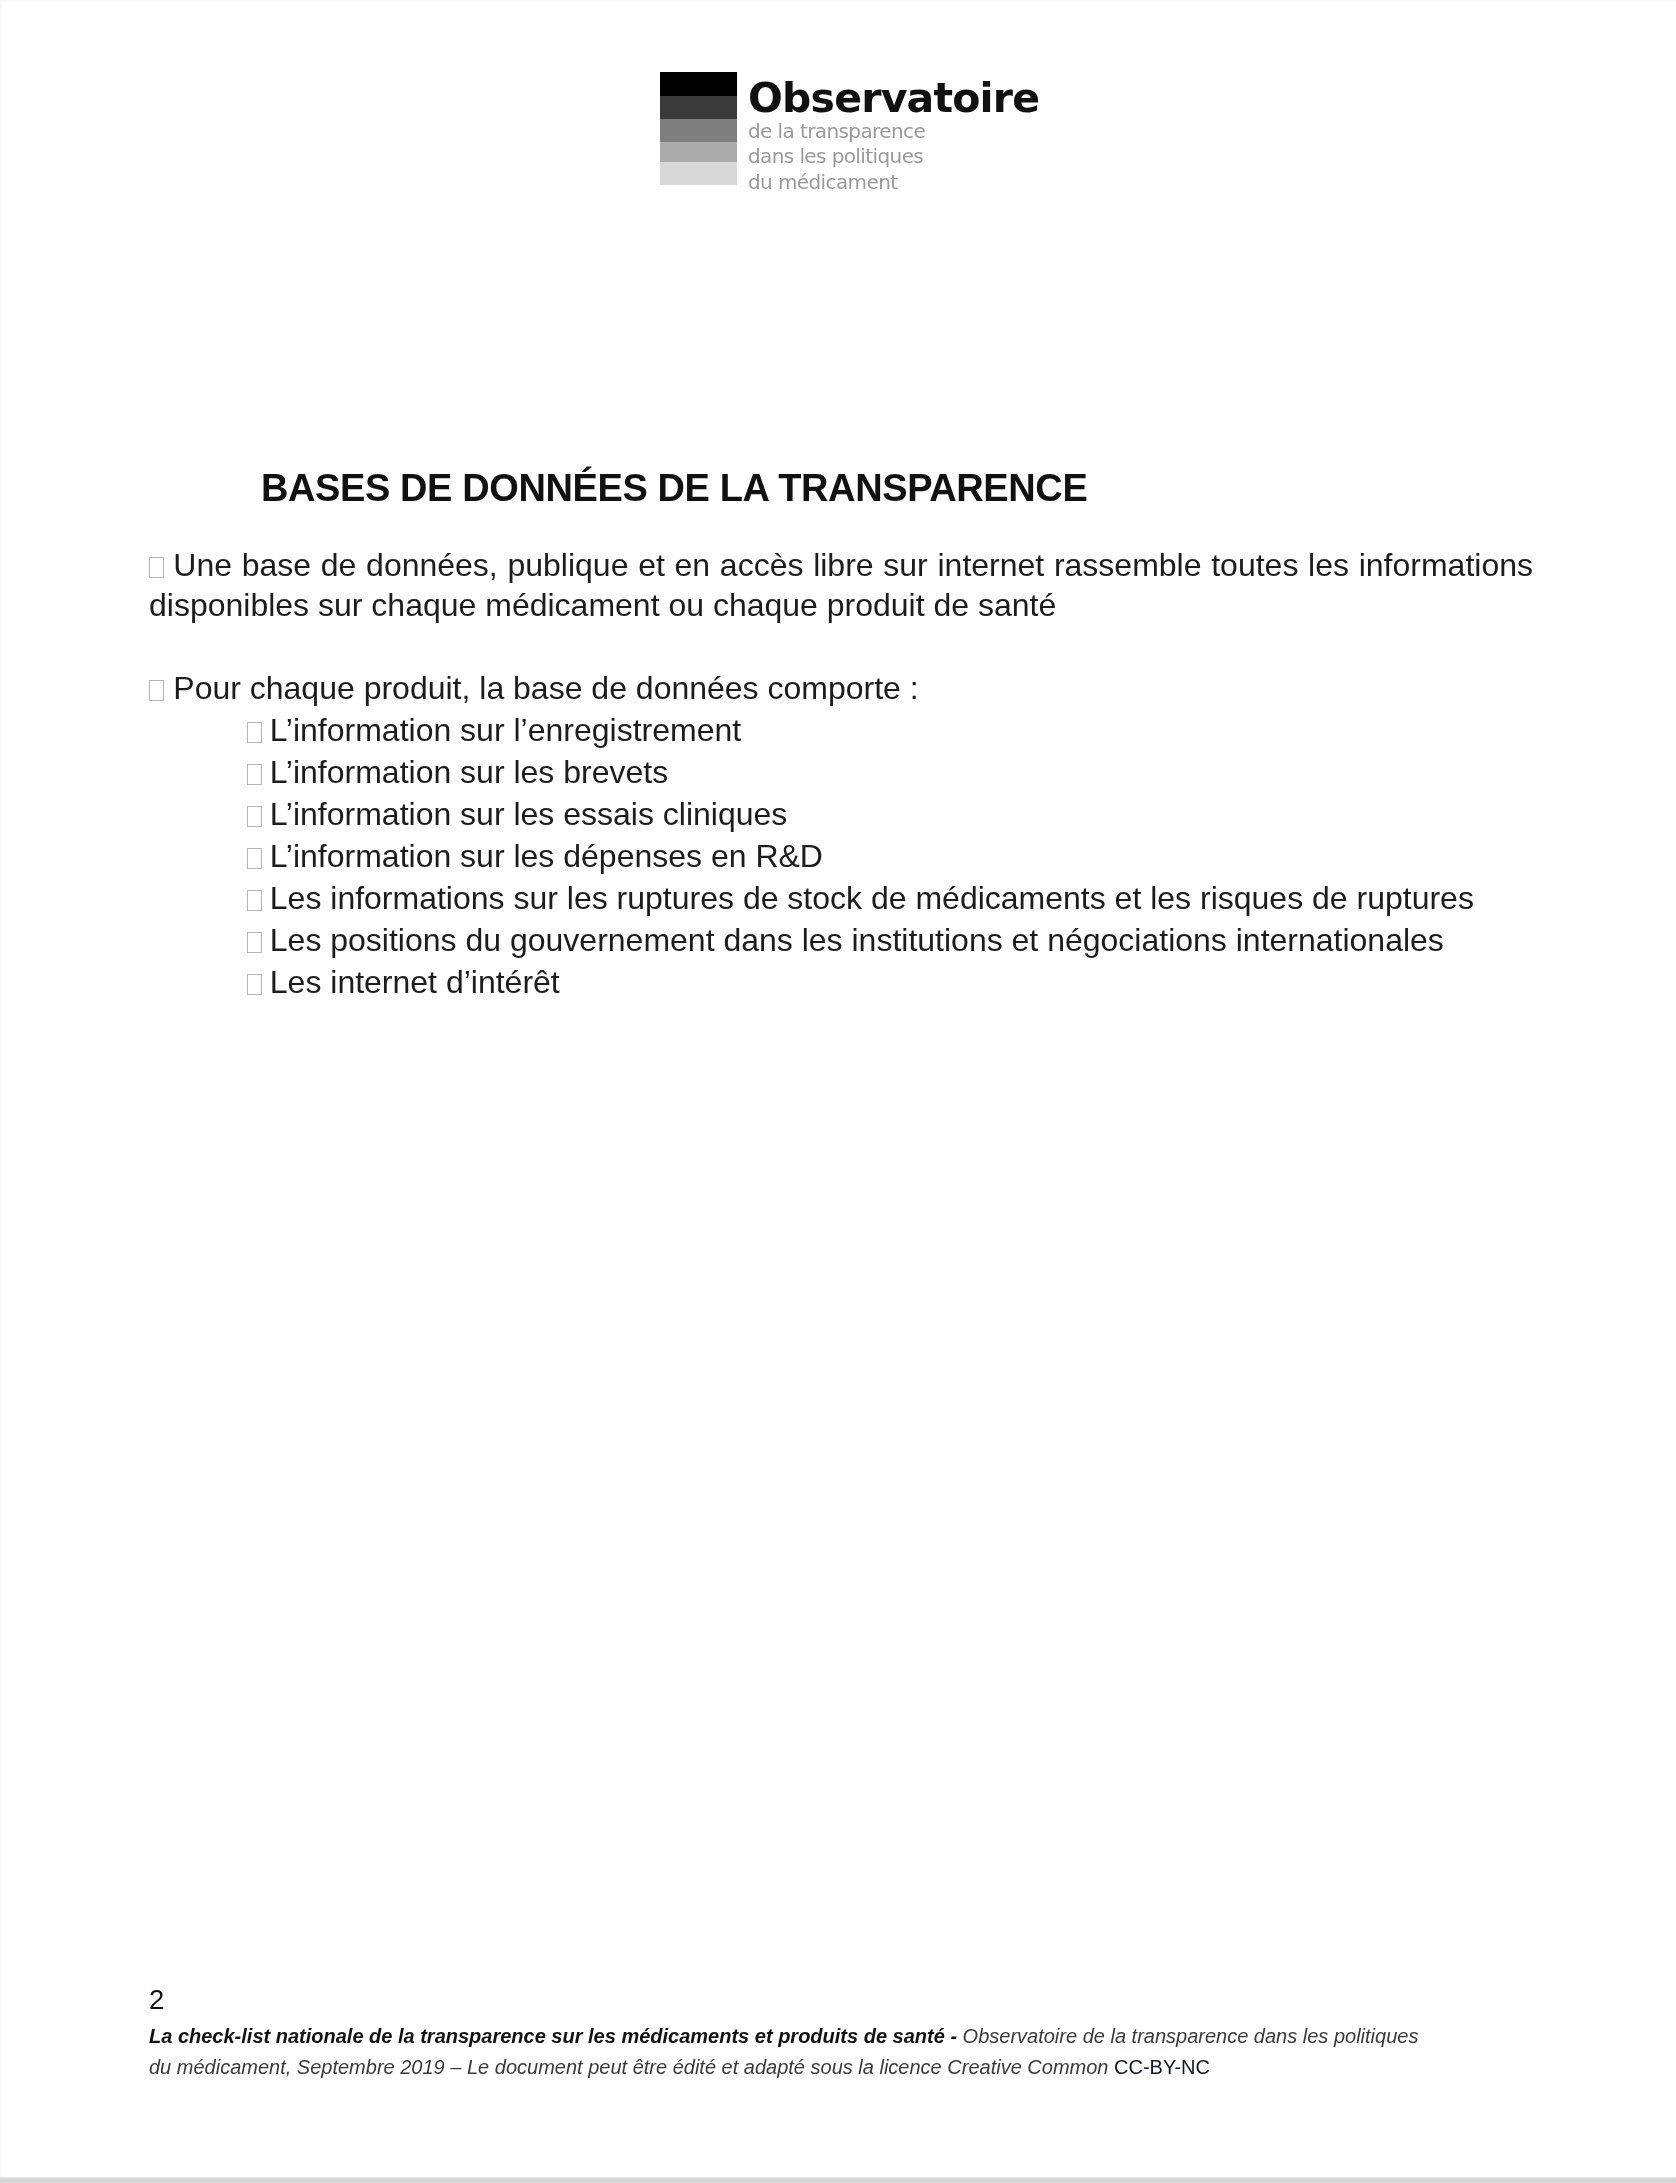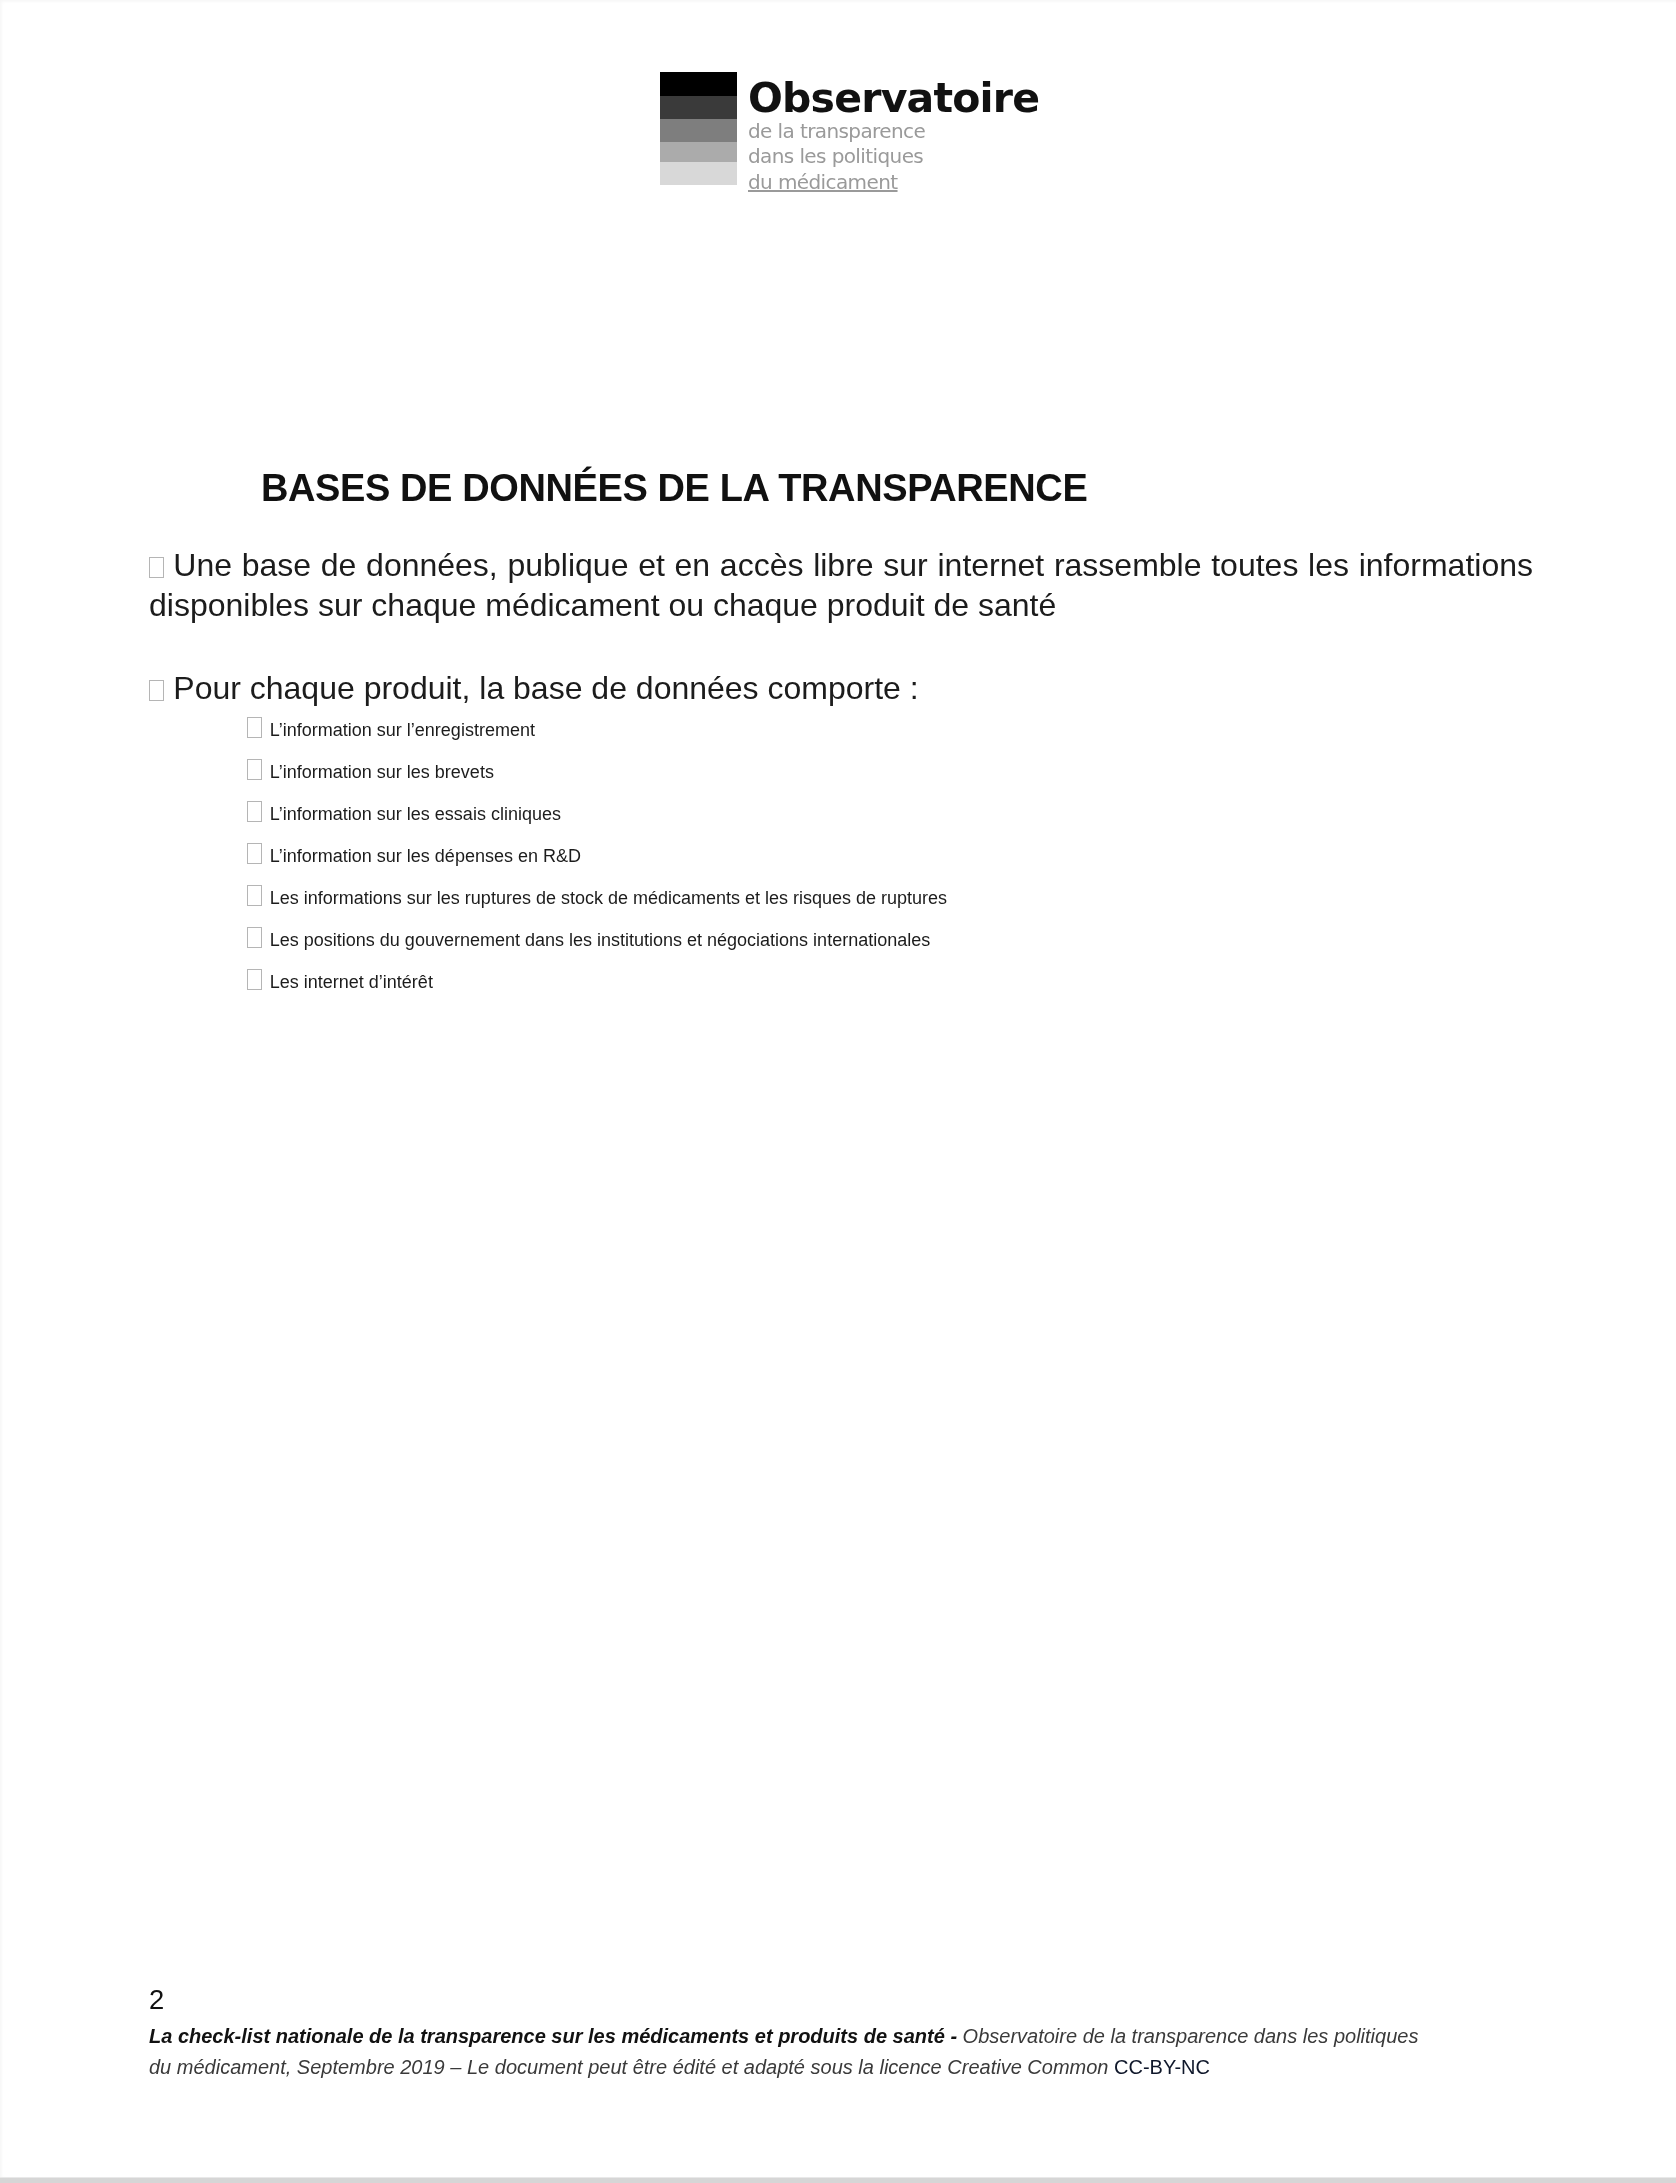--- a/index.html
+++ b/index.html
@@ -64,21 +64,21 @@
       position: absolute;
       left: 88px;
       font-family: "DejaVu Sans", sans-serif;
       font-size: 20px;
       color: #9a9a9a;
       letter-spacing: -0.6px;
       line-height: 25px;
     }
     .logo-sub.l1 { top: 47px; }
     .logo-sub.l2 { top: 72px; }
-    .logo-sub.l3 { top: 98px; text-decoration: underline; }
+    .logo-sub.l3 { top: 98px; }
 
     
     .heading {
       position: absolute;
       left: 245px;
       top: 451px;
       font-family: "Liberation Sans", sans-serif;
       font-size: 38px;
       font-weight: bold;
       color: #111;
@@ -112,21 +112,21 @@
       vertical-align: -1.5px;
       margin-right: 9.1px;
     }
     .sublist {
       position: absolute;
       left: 247px;
       top: 709px;
       margin: 0;
       padding: 0;
       list-style: none;
-      font-size: 18px;
+      font-size: 32px;
       line-height: 42px;
       color: #1c1c1c;
     }
     .sublist li {
       white-space: nowrap;
     }
     .sublist .box {
       margin-right: 7.6px;
     }
 

